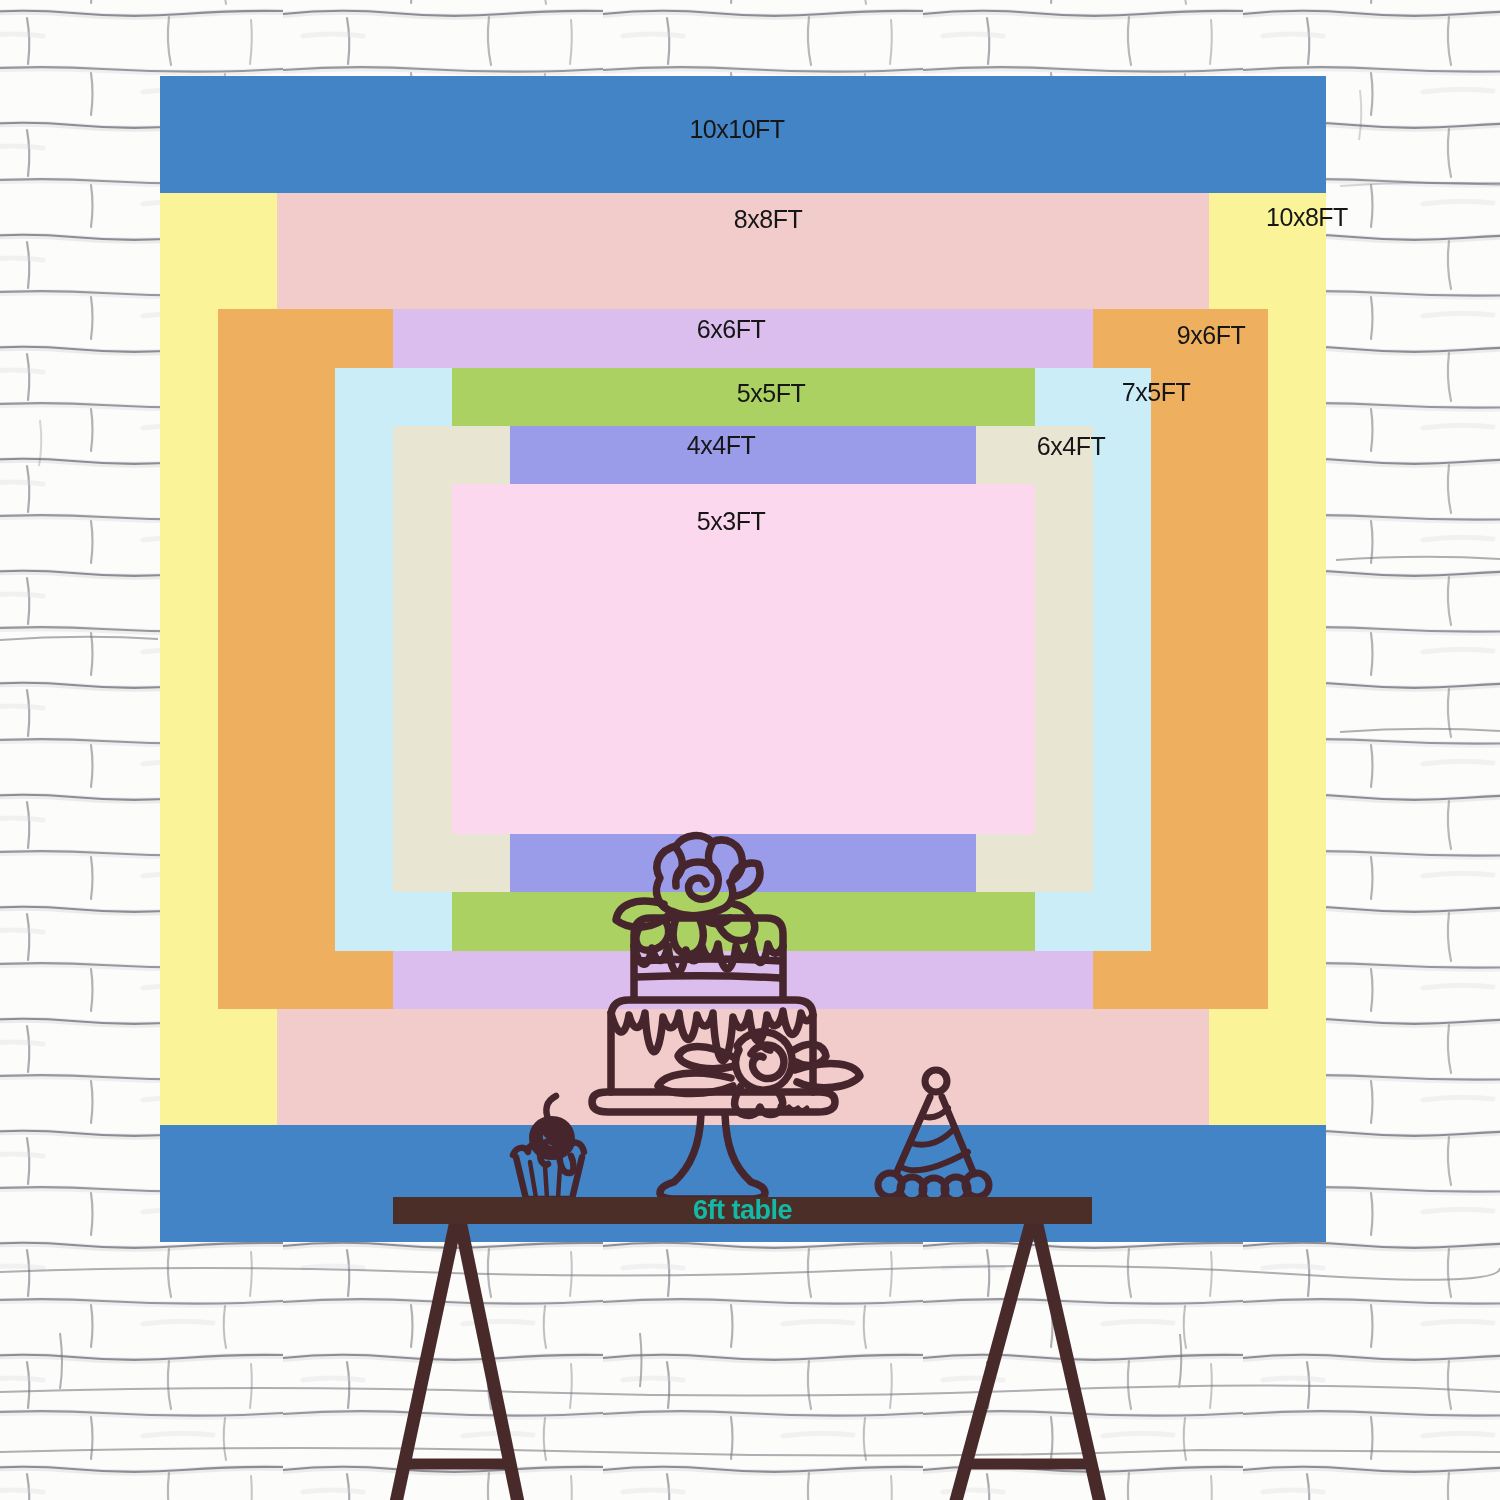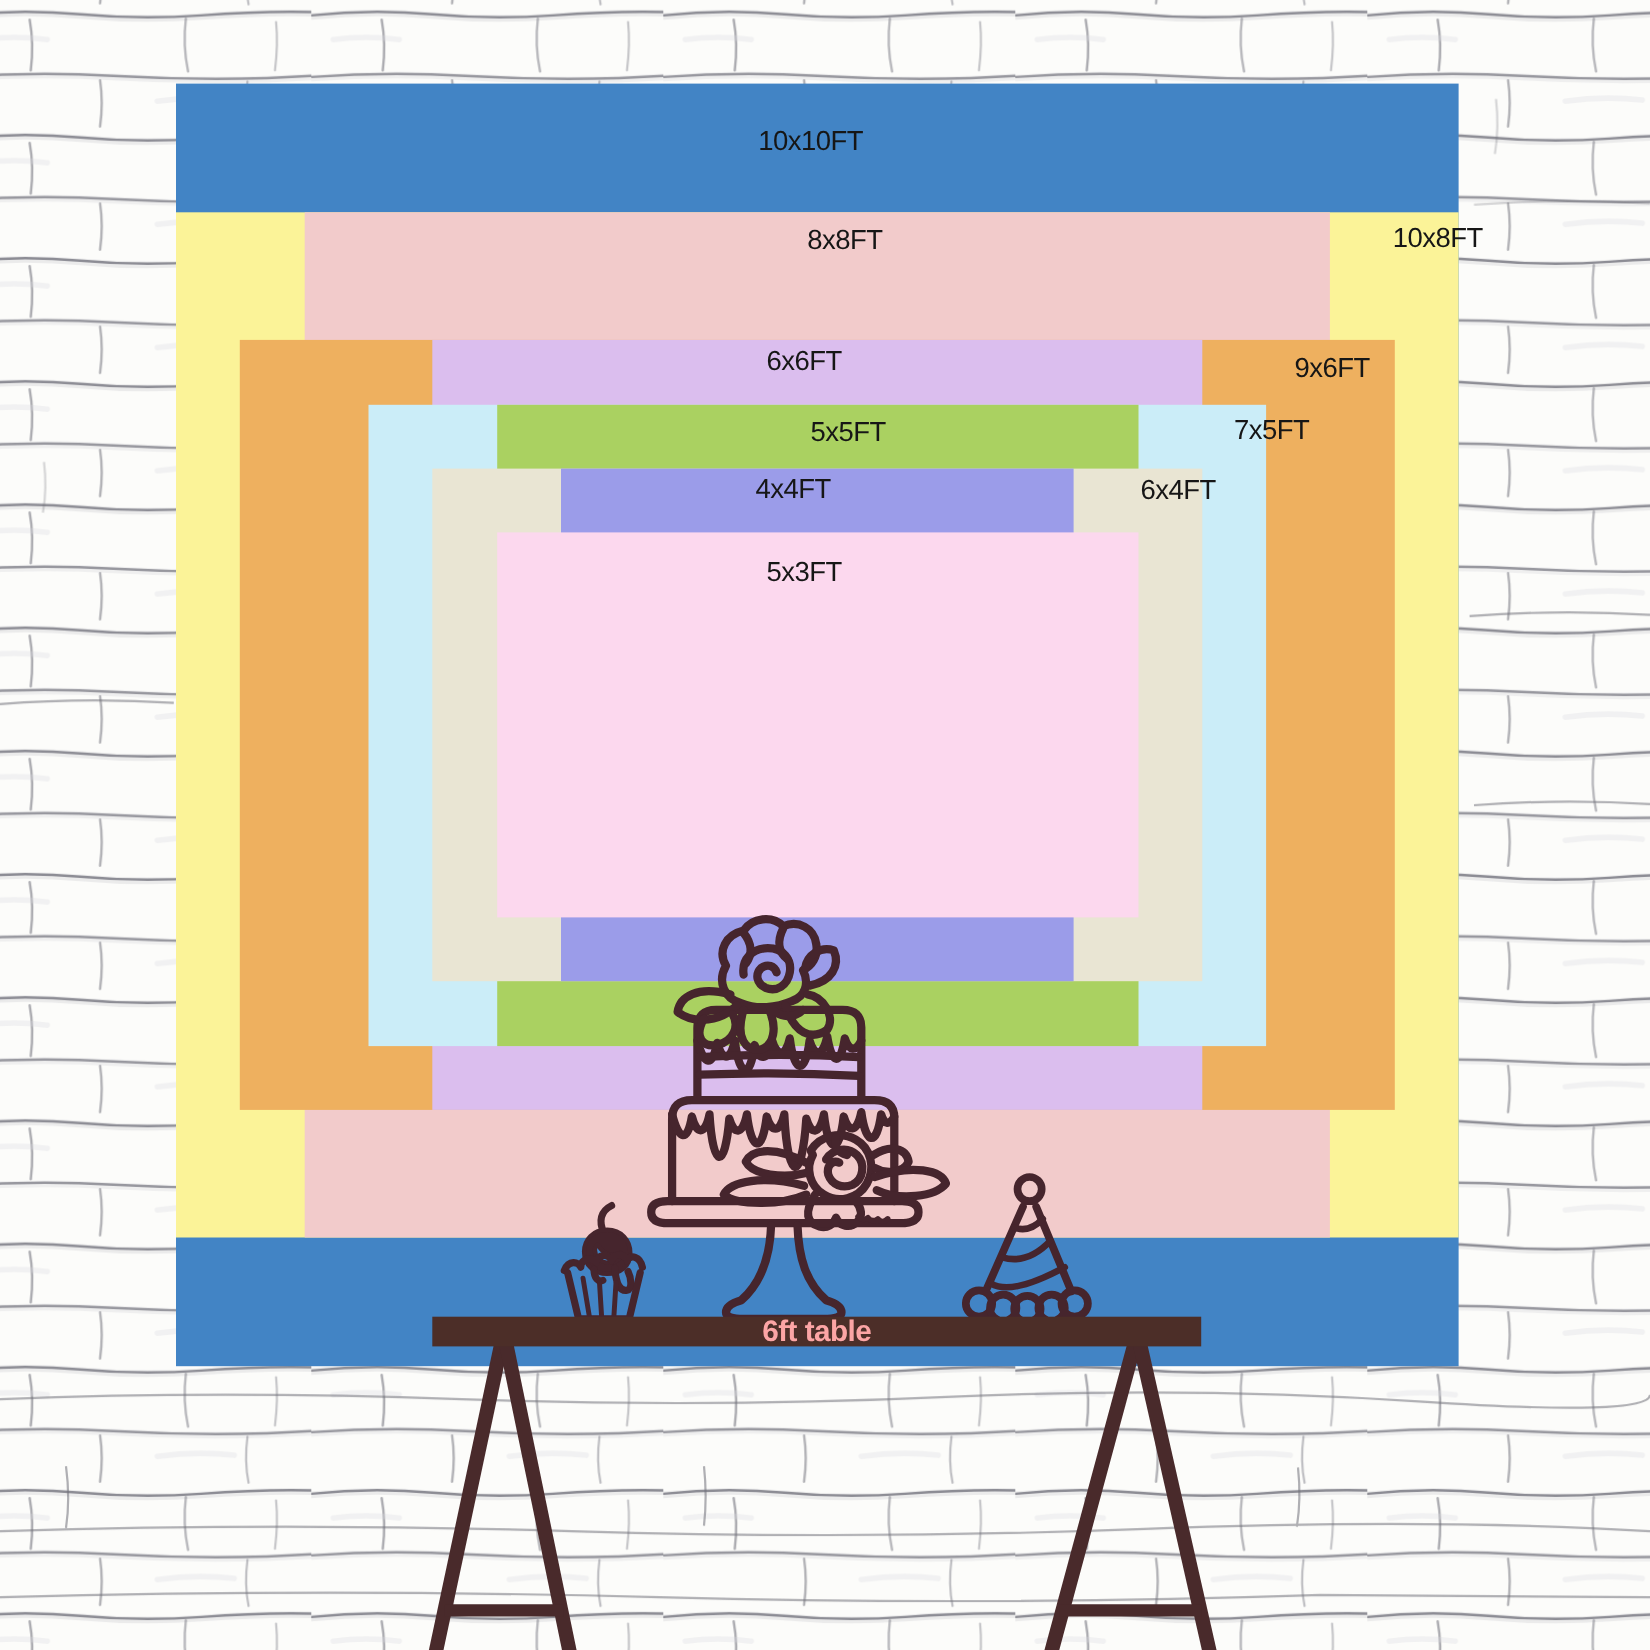--- a/index.html
+++ b/index.html
@@ -158,16 +158,16 @@
       <path d="M901 1167 Q920 1178 968 1152" stroke-width="6"></path>
       <circle cx="890" cy="1185" r="12"></circle>
       <circle cx="912" cy="1189" r="12"></circle>
       <circle cx="934" cy="1190" r="12"></circle>
       <circle cx="956" cy="1189" r="12"></circle>
       <circle cx="977" cy="1185" r="12"></circle>
     </g>
   </svg>
 
   <div id="table-bar" style="background: rgb(76, 46, 40);">
-    <div class="bar-label" style="color: #fca5a5;">6ft table</div>
+    <div class="bar-label" style="color: #14b8a6;">6ft table</div>
   </div>
 
 </div>
 
 </body></html>

